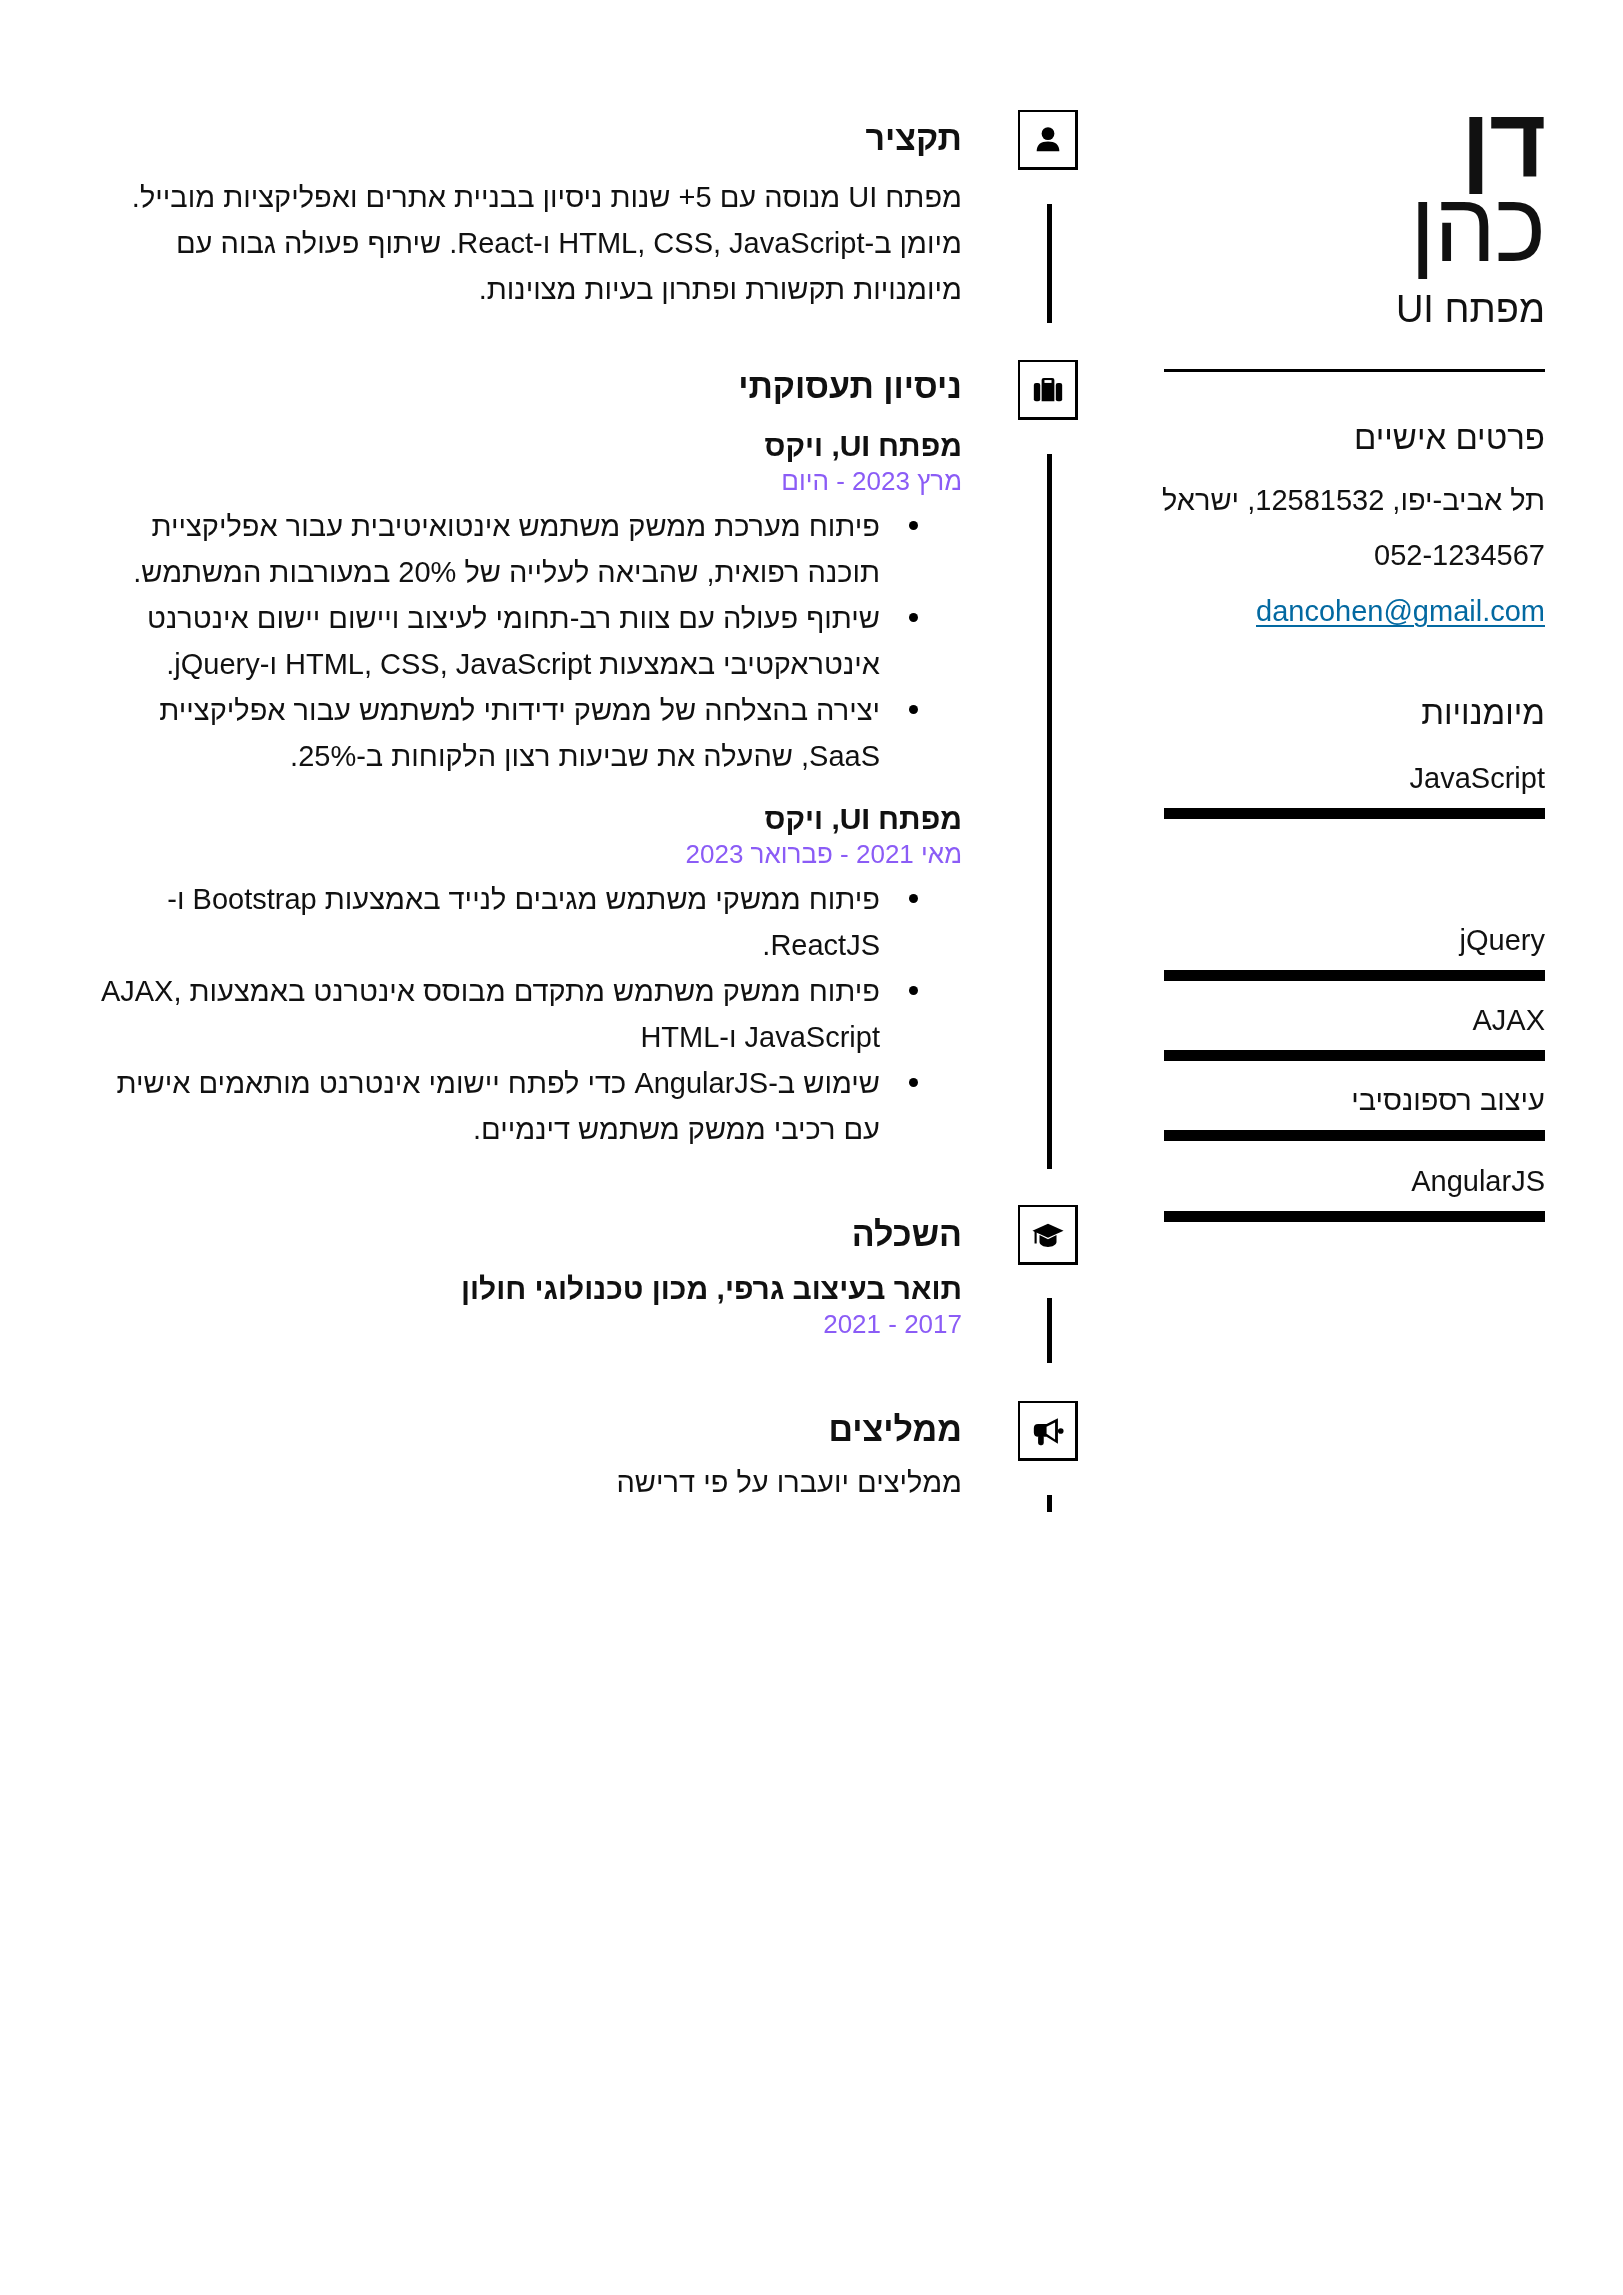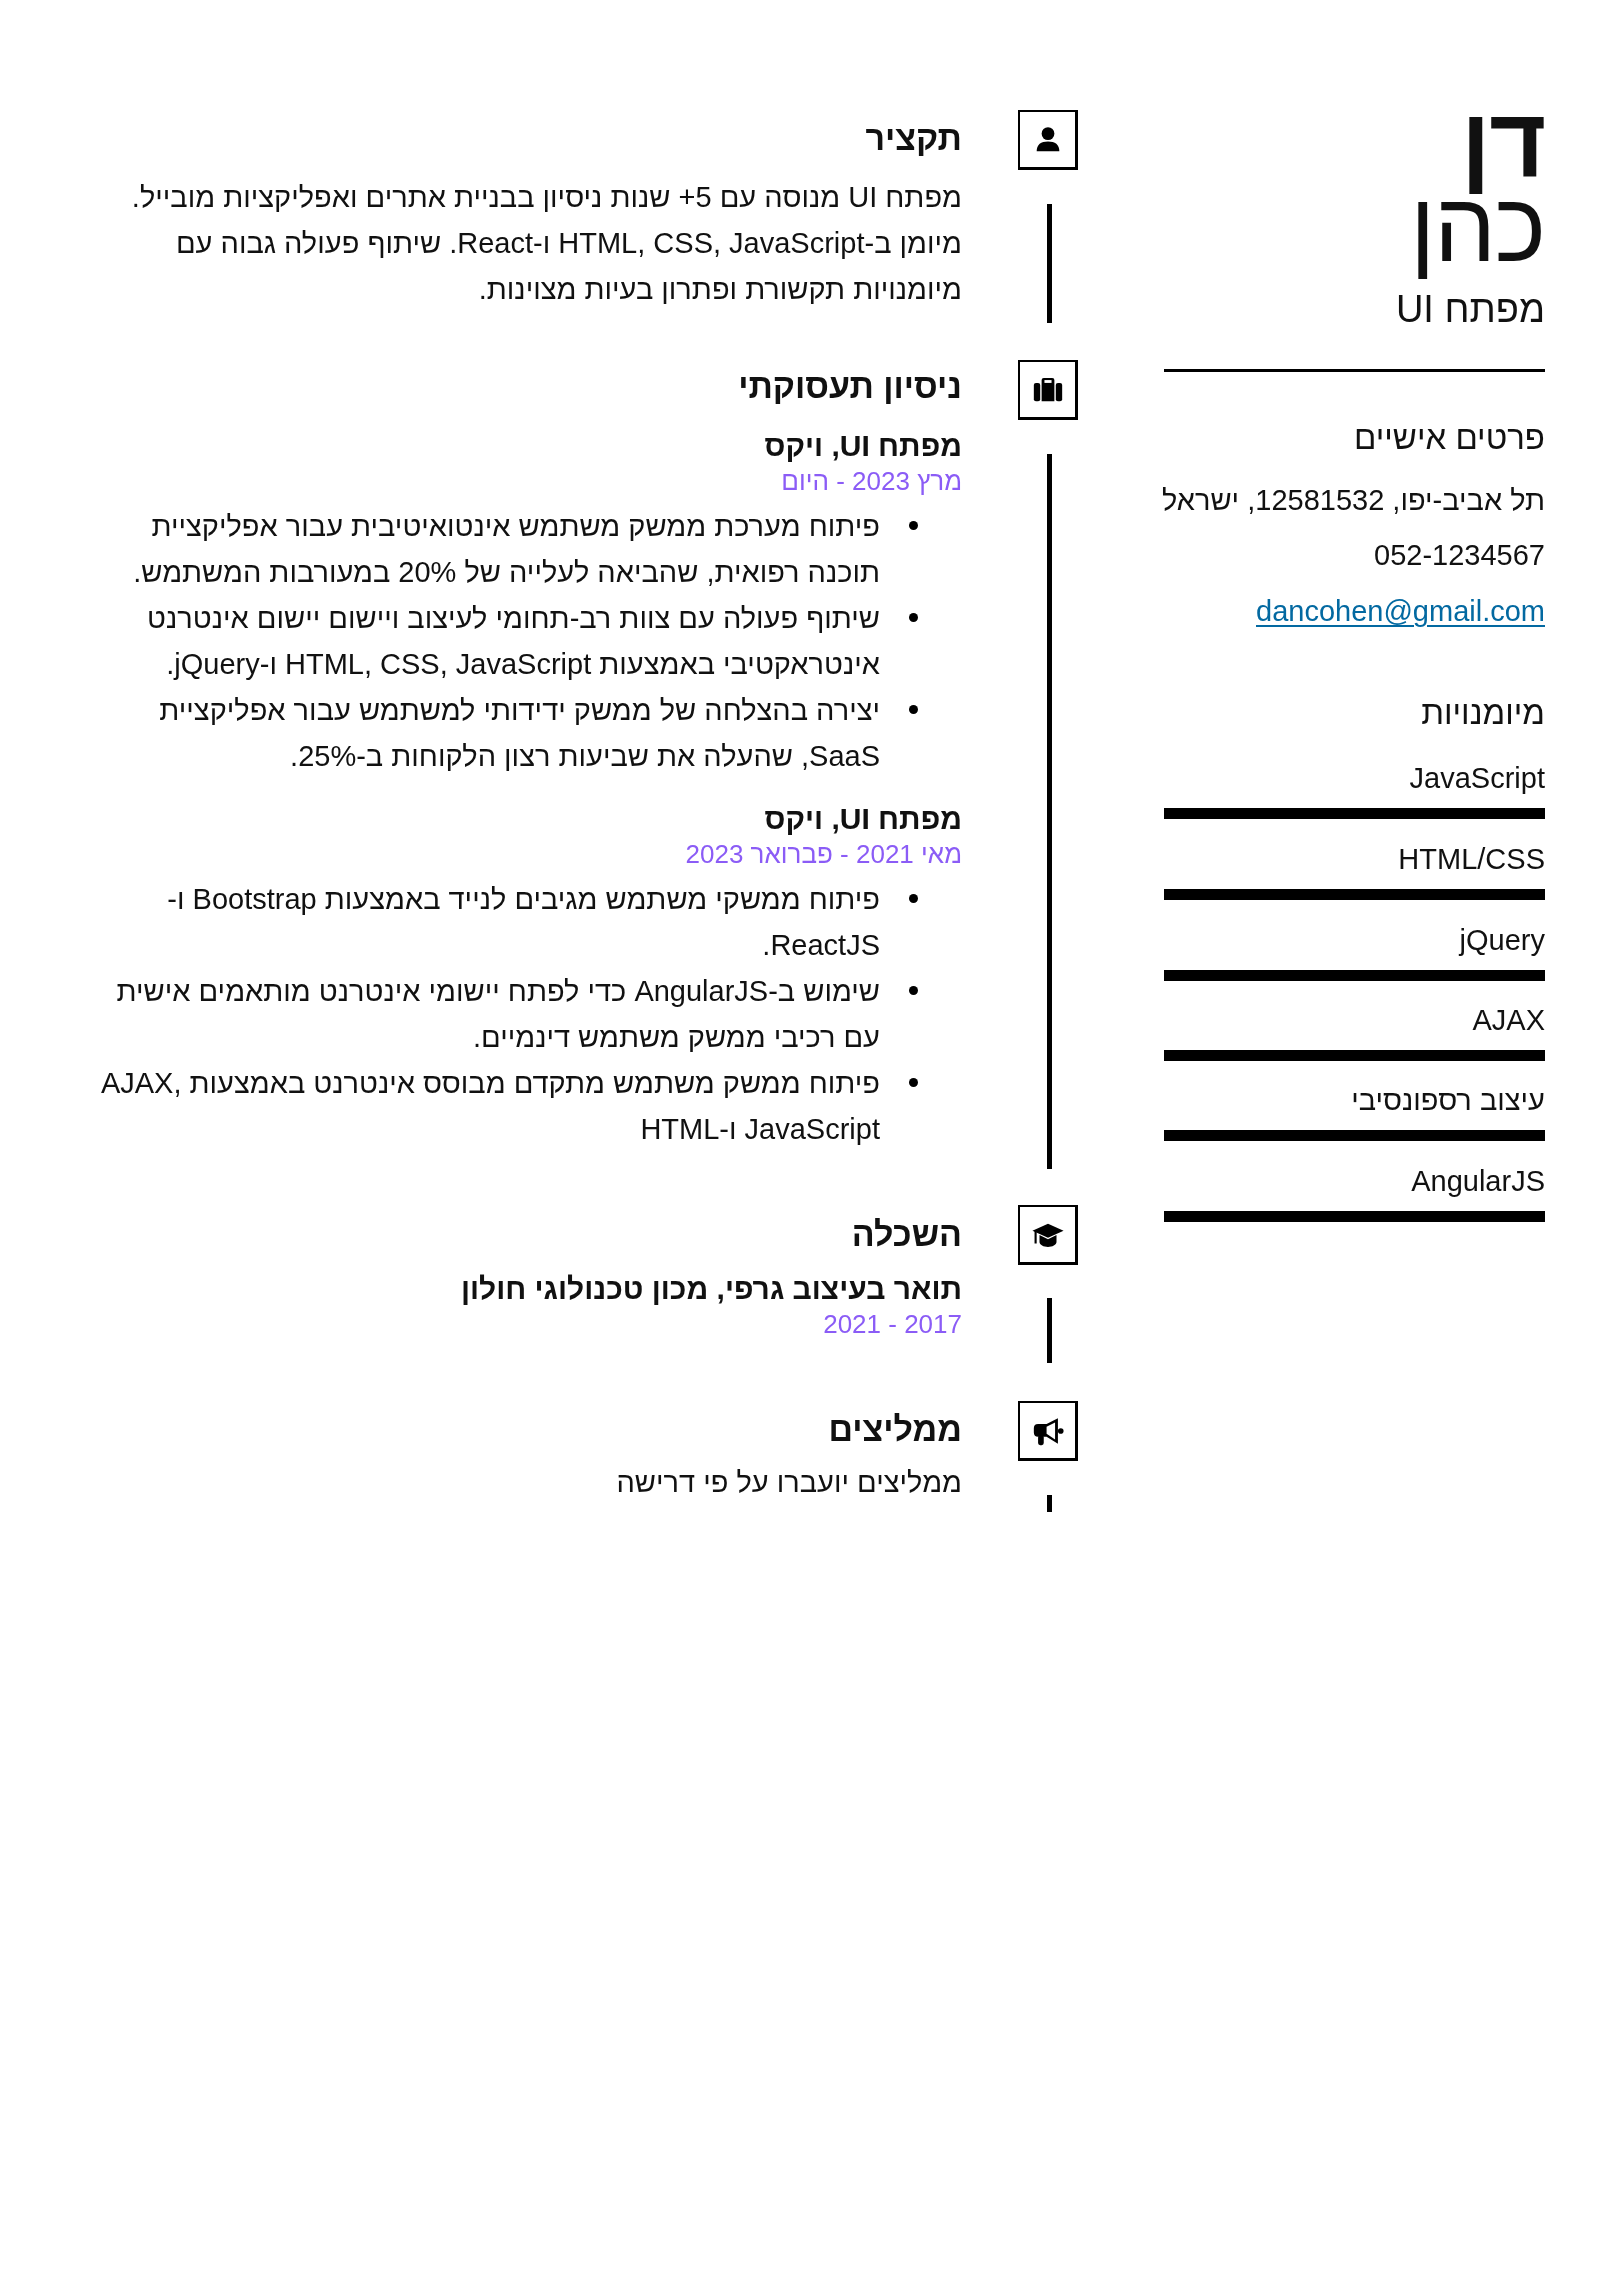--- a/index.html
+++ b/index.html
@@ -47,24 +47,20 @@
 
   <div class="side-heading" style="top:418px">פרטים אישיים</div>
   <div class="side-text" style="top:483px">תל אביב-יפו, 12581532, ישראל</div>
   <div class="side-text" style="top:538px; direction:ltr;">052-1234567</div>
   <a class="side-text link" style="top:594px; direction:ltr;">dancohen@gmail.com</a>
 
   <div class="side-heading" style="top:693px">מיומנויות</div>
 
   <div class="skill" style="top:761px">
     <div class="skill-label">JavaScript</div>
-    <div class="skill-bar"></div>
-  </div>
-  <div class="skill" style="top:842px">
-    <div class="skill-label">HTML/CSS</div>
     <div class="skill-bar"></div>
   </div>
   <div class="skill" style="top:923px">
     <div class="skill-label">jQuery</div>
     <div class="skill-bar"></div>
   </div>
   <div class="skill" style="top:1083px">
     <div class="skill-label">עיצוב רספונסיבי</div>
     <div class="skill-bar"></div>
   </div>
@@ -130,22 +126,22 @@
     <ul class="bullets" style="top:503px">
       <li>פיתוח מערכת ממשק משתמש אינטואיטיבית עבור אפליקציית תוכנה רפואית, שהביאה לעלייה של 20% במעורבות המשתמש.</li>
       <li>שיתוף פעולה עם צוות רב-תחומי לעיצוב ויישום יישום אינטרנט אינטראקטיבי באמצעות HTML, CSS, JavaScript ו-jQuery.</li>
       <li>יצירה בהצלחה של ממשק ידידותי למשתמש עבור אפליקציית SaaS, שהעלה את שביעות רצון הלקוחות ב-25%.</li>
     </ul>
 
     <div class="job-role" style="top:800px">מפתח UI, ויקס</div>
     <div class="job-dates" style="top:838px">מאי 2021 - פברואר 2023</div>
     <ul class="bullets" style="top:876px">
       <li>פיתוח ממשקי משתמש מגיבים לנייד באמצעות Bootstrap ו-ReactJS.</li>
+      <li>פיתוח ממשק משתמש מתקדם מבוסס אינטרנט באמצעות AJAX, JavaScript ו-HTML</li>
       <li>שימוש ב-AngularJS כדי לפתח יישומי אינטרנט מותאמים אישית עם רכיבי ממשק משתמש דינמיים.</li>
-      <li>פיתוח ממשק משתמש מתקדם מבוסס אינטרנט באמצעות AJAX, JavaScript ו-HTML</li>
     </ul>
   </section>
 
   <section>
     <h2 class="section-title" style="top:1213px; margin:0;">השכלה</h2>
     <div class="job-role" style="top:1270px">תואר בעיצוב גרפי, מכון טכנולוגי חולון</div>
     <div class="job-dates" style="top:1308px">2017 - 2021</div>
   </section>
 
   <section>

